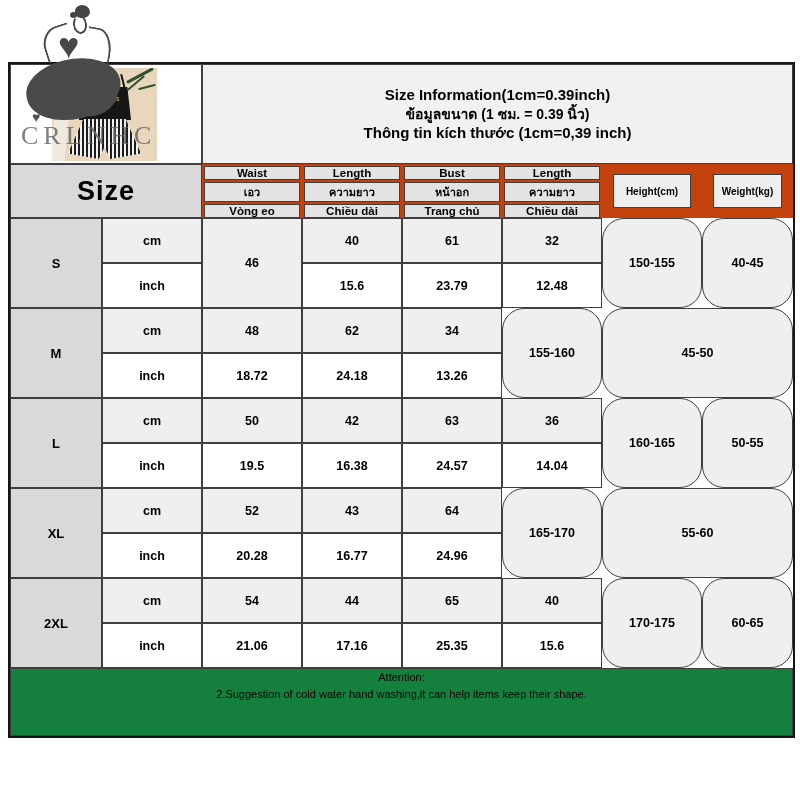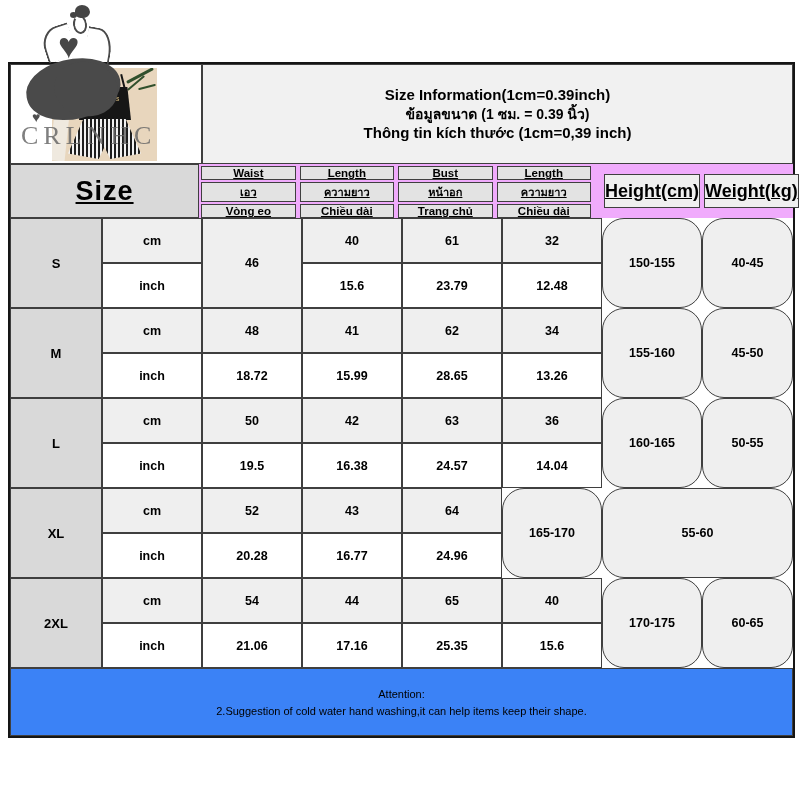--- a/index.html
+++ b/index.html
@@ -20,47 +20,47 @@
   }
 
   
   .top-band{height:100px;display:flex;flex:0 0 auto;}
   .photo-cell{width:192px;background:#fff;position:relative;overflow:visible;}
   .title-cell{flex:1;background:var(--panel_bg);flex-direction:column;line-height:1.3;}
   .title-l1,.title-l3{font-size:15px;}
   .title-l2{font-size:14px;}
 
   
-  .header-band{height:54px;display:flex;flex:0 0 auto;background:#f0abfc;text-decoration:underline;}
+  .header-band{height:54px;display:flex;flex:0 0 auto;background:#c2410c;}
   .size-merged{width:192px;background:var(--size_cell_bg);font-size:27px;letter-spacing:1px;}
   .hdr-stack{width:100px;display:flex;flex-direction:column;padding:2px 0;gap:2px;}
   .hdr-box{
     flex:1;margin:0 2px;border:1px solid var(--grid_line);background:var(--header_cell_bg);
     display:flex;align-items:center;justify-content:center;font-weight:bold;font-size:11.5px;
   }
   .hdr-box.th{font-size:11px;}
   .hdr-tall-wrap{width:100px;padding:2px 3px;display:flex;}
   .hdr-tall-wrap.weight{flex:1;}
-  .hdr-box.tall{flex:1;margin:8px;font-size:18px;background:var(--gray_row_bg);}
+  .hdr-box.tall{flex:1;margin:8px;font-size:10px;background:var(--gray_row_bg);}
 
   
   #rows-host{flex:0 0 auto;}
   .size-row{display:flex;height:90px;}
   .size-label{width:92px;background:var(--size_cell_bg);font-size:13px;}
   .unit-stack,.val-stack{width:100px;display:flex;flex-direction:column;justify-content:space-between;}
   .unit-stack .cell,.val-stack .cell{flex:1;}
   .gray-sub{background:var(--gray_row_bg);}
   .white-sub{background:#fff;}
   .range-cell{width:100px;background:var(--gray_row_bg);border-radius:22px;}
   .range-cell.weight{flex:1;}
 
   
   .attention-band{
-    flex:1;border:1px solid var(--grid_line);background:#3b82f6;text-align:center;
-    font-size:11px;font-weight:normal;padding-top:17px;line-height:1.5;
+    flex:1;border:1px solid var(--grid_line);background:#15803d;text-align:center;
+    font-size:11px;font-weight:normal;padding-top:0;line-height:1.5;
   }
 
   
   .photo{position:absolute;left:41px;top:3px;width:105px;height:93px;background:var(--photo_bg);overflow:hidden;}
   .leaf{position:absolute;background:#31502c;border-radius:2px;}
   .leaf.l1{width:30px;height:3px;right:2px;top:6px;transform:rotate(-28deg);}
   .leaf.l2{width:22px;height:2px;right:10px;top:14px;transform:rotate(-40deg);}
   .leaf.l3{width:18px;height:2px;right:1px;top:18px;transform:rotate(-15deg);}
   .strap{position:absolute;width:2px;height:15px;background:#161616;}
   .strap.s1{left:32px;top:6px;transform:rotate(14deg);}
@@ -197,26 +197,22 @@
     <div class="cell size-label">M</div>
     <div class="unit-stack">
       <div class="cell gray-sub">cm</div>
       <div class="cell white-sub">inch</div>
     </div>
     <div class="val-stack">
       <div class="cell gray-sub">48</div>
       <div class="cell white-sub">18.72</div>
     </div>
     <div class="val-stack">
-      <div class="cell gray-sub">41</div>
-      <div class="cell white-sub">15.99</div>
-    </div>
-    <div class="val-stack">
       <div class="cell gray-sub">62</div>
-      <div class="cell white-sub">28.65</div>
+      <div class="cell white-sub">24.18</div>
     </div>
     <div class="val-stack">
       <div class="cell gray-sub">34</div>
       <div class="cell white-sub">13.26</div>
     </div>
     <div class="cell range-cell">155-160</div>
     <div class="cell range-cell weight">45-50</div>
   </div>
 
   <div class="size-row">

